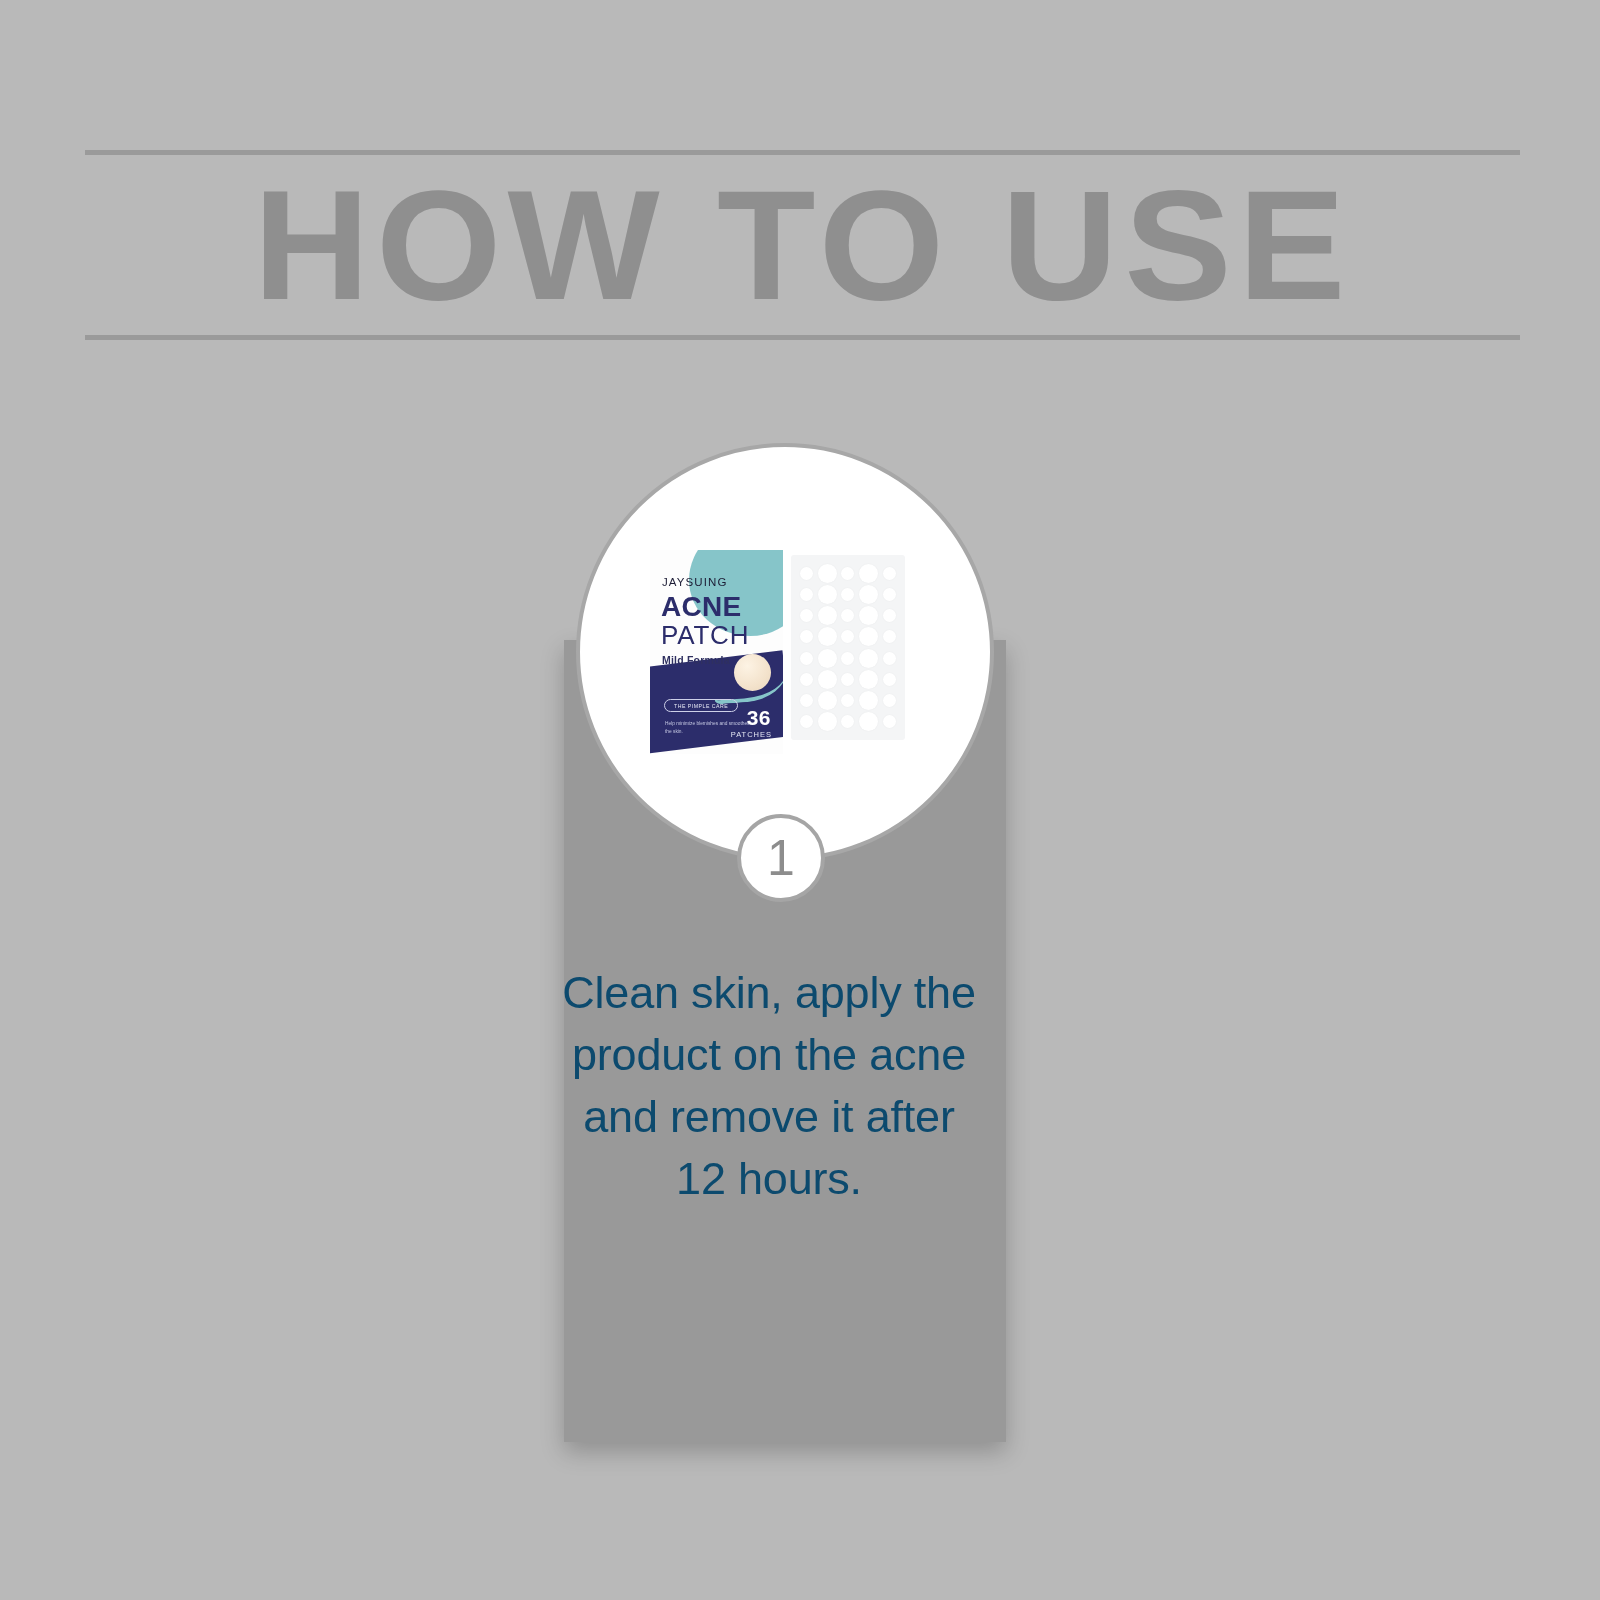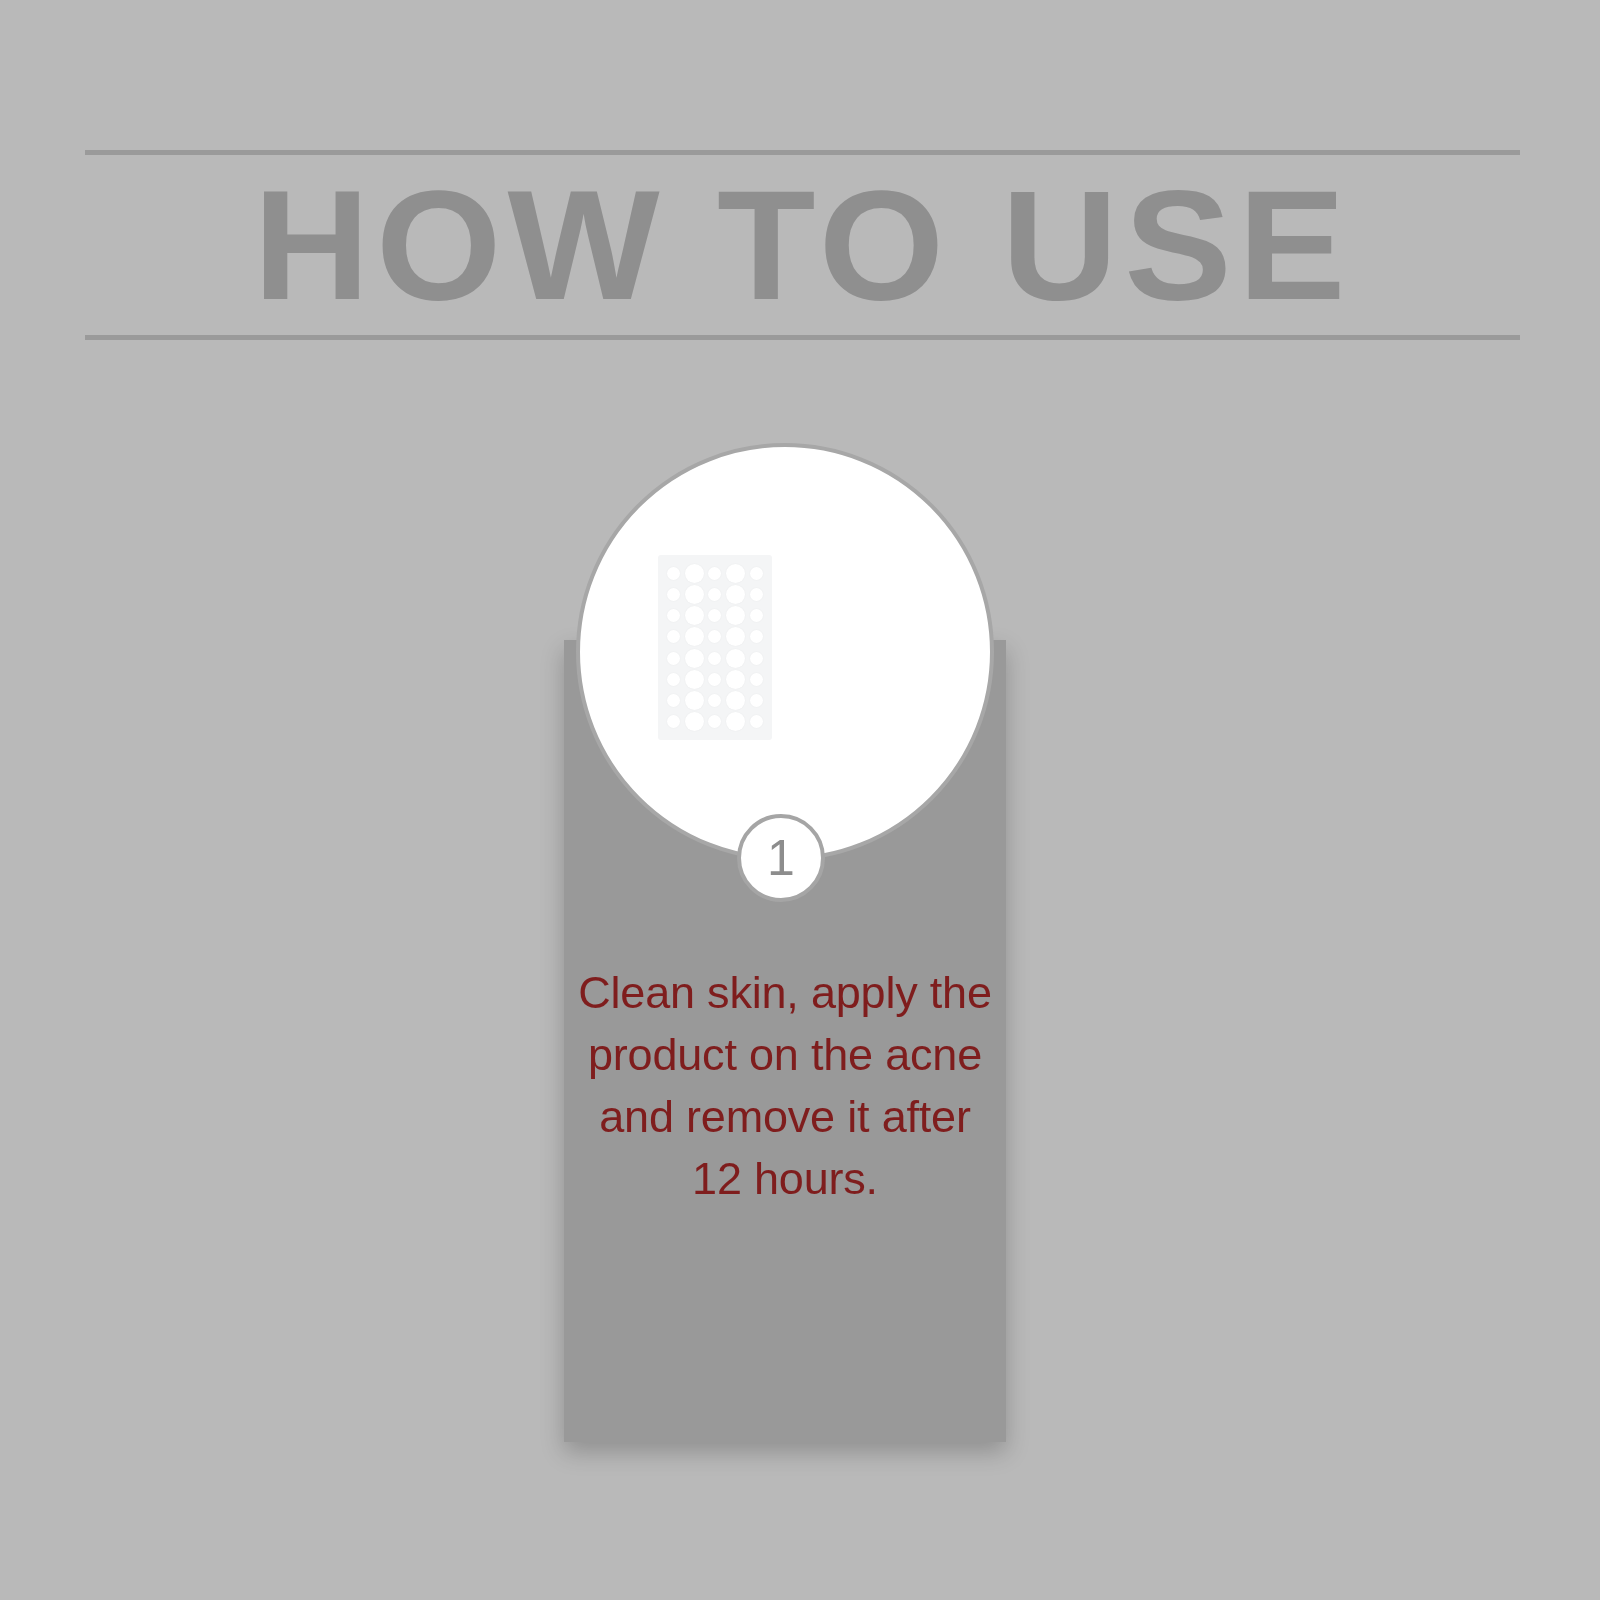--- a/index.html
+++ b/index.html
@@ -258,45 +258,62 @@
     justify-content: center;
     font-size: 50px;
     font-weight: 300;
     color: #8d8d8d;
     line-height: 1;
   }
 
   
   #step-text {
     position: absolute;
-    left: 575px;
+    left: 559px;
     top: 962px;
     width: 420px;
     text-align: center;
-    color: #7f1d1d;
+    color: #0c4a6e;
     font-size: 45px;
     font-weight: 300;
     line-height: 1.38;
     letter-spacing: -0.2px;
   }
 </style>
 </head>
 <body>
 
 <div id="header">
   <div class="rule top"></div>
   <div id="page-title">HOW TO USE</div>
   <div class="rule bottom"></div>
 </div>
 
 <div id="step-card"></div>
 
 <div id="image-bubble">
   <div id="product-shot">
 
+    <div id="package-box">
+      <div id="teal-blob"></div>
+      <div id="navy-bottom"></div>
+      <div id="teal-swoosh"></div>
+
+      <div id="brand-name">JAYSUING</div>
+      <div id="product-title-acne">ACNE</div>
+      <div id="product-title-patch">PATCH</div>
+      <div id="product-subtitle">Mild Formula</div>
+
+      <div id="patch-circle"></div>
+
+      <div id="pimple-badge">THE PIMPLE CARE</div>
+      <div id="package-desc">Help minimize blemishes and smoothes the skin.</div>
+      <div id="count-number">36</div>
+      <div id="count-label">PATCHES</div>
+    </div>
 
     <div id="patch-sheet">
         <div class="patch-dot sm"></div>
         <div class="patch-dot lg"></div>
         <div class="patch-dot sm"></div>
         <div class="patch-dot lg"></div>
         <div class="patch-dot sm"></div>
         <div class="patch-dot sm"></div>
         <div class="patch-dot lg"></div>
         <div class="patch-dot sm"></div>

